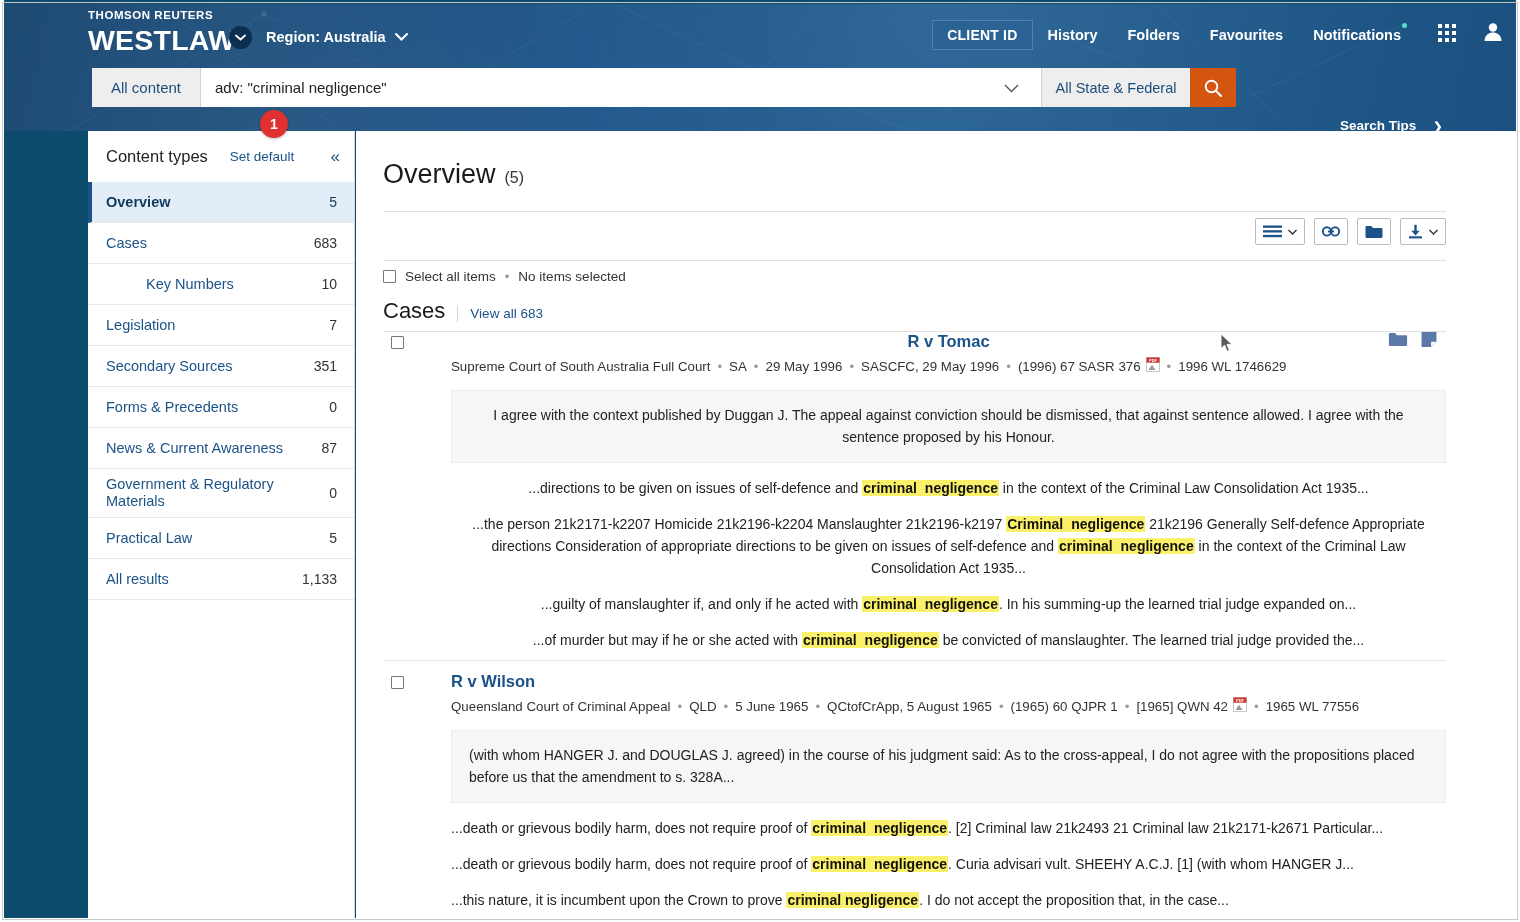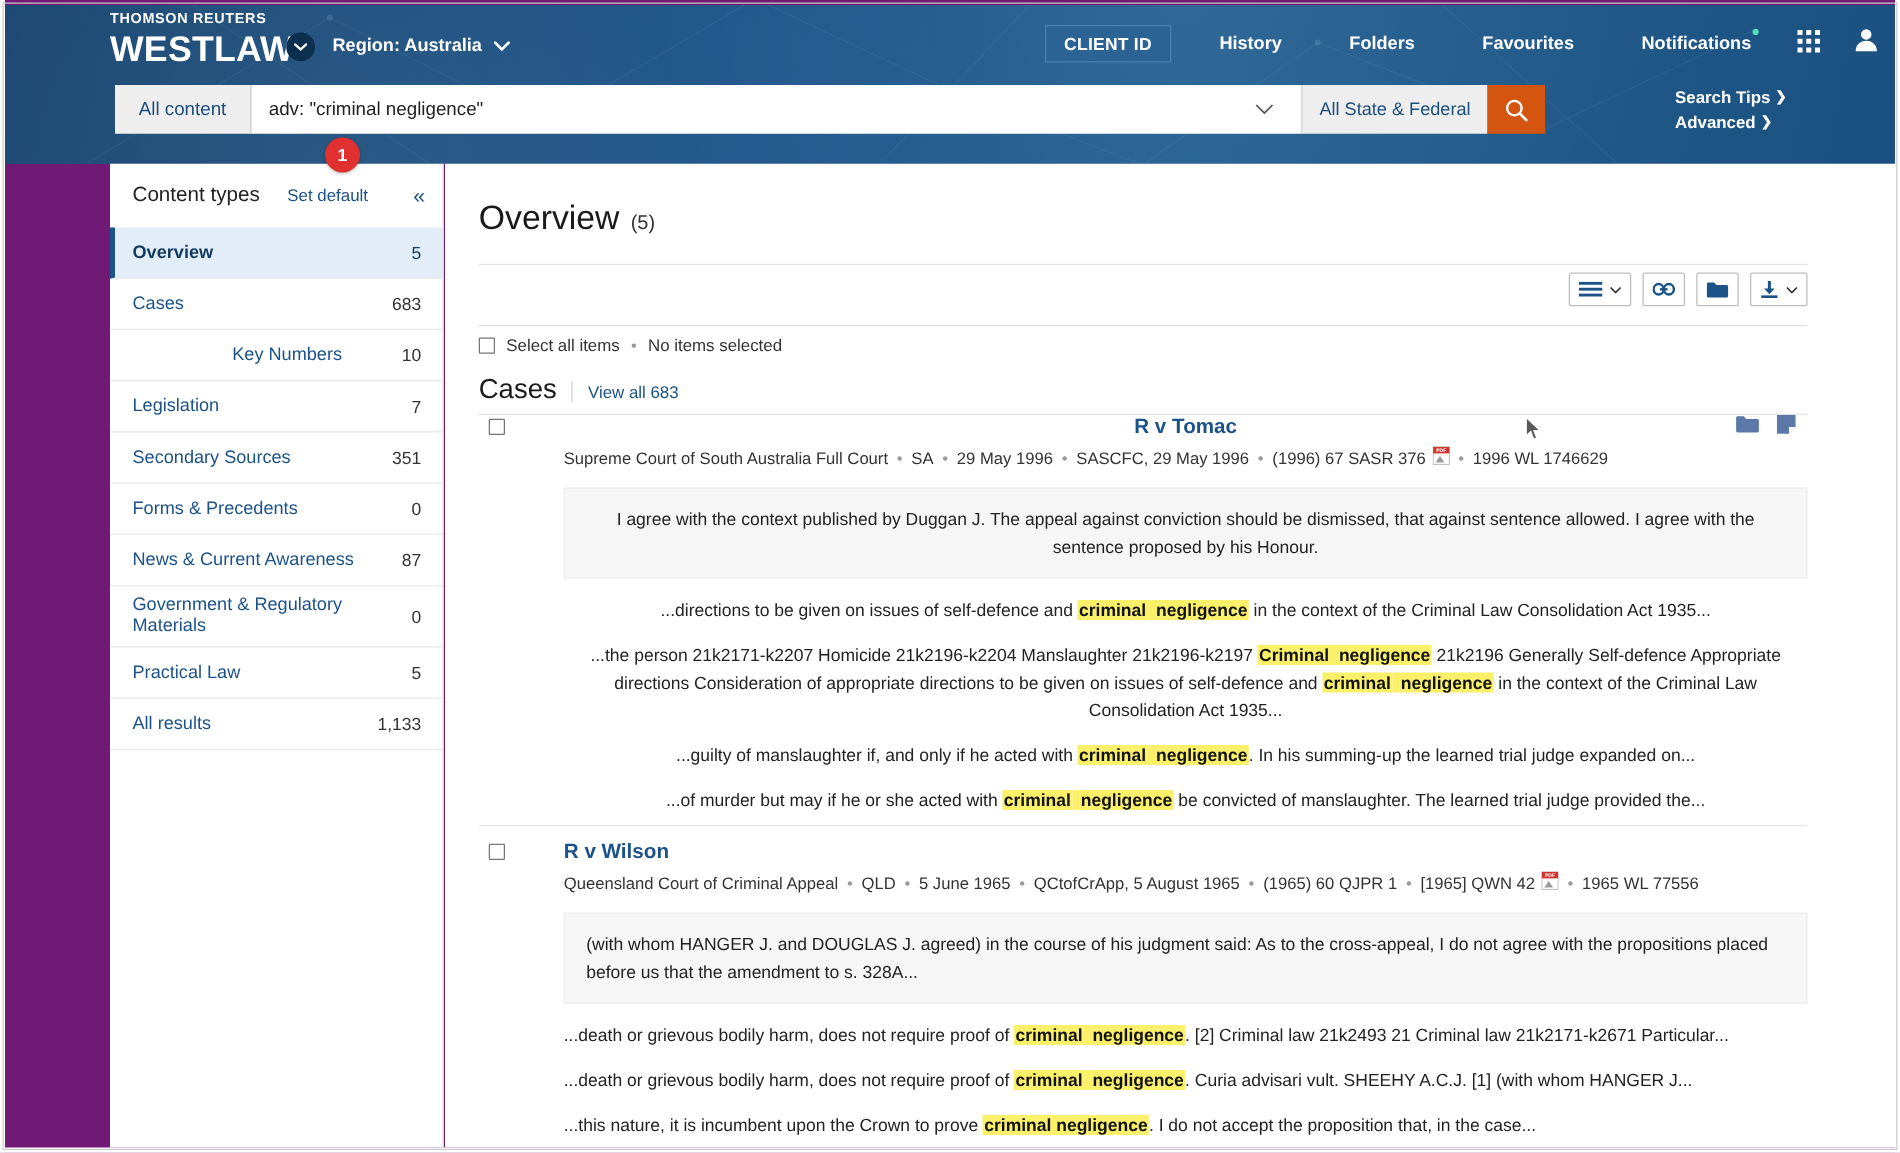--- a/index.html
+++ b/index.html
@@ -5,21 +5,21 @@
   * { box-sizing: border-box; margin: 0; padding: 0; }
   html, body {
     width: 1520px; height: 922px;
     font-family: "Liberation Sans", sans-serif;
     background: #ffffff;
     overflow: hidden;
   }
   .page {
     position: relative;
     width: 1520px; height: 922px;
-    background: #701a75;
+    background: #0c4a6e;
   }
 
   
   .edge-left, .edge-right {
     position: absolute; top: 0; width: 4px; height: 922px;
     background: #ffffff; z-index: 60;
   }
   .edge-left { left: 0; }
   .edge-right { right: 0; }
   .edge-bottom {
@@ -76,21 +76,20 @@
   }
 
   .topnav {
     position: absolute; right: 100px; top: 16px;
     display: flex; align-items: center; gap: 0px;
   }
   .topnav a {
     color: #ffffff; font-size: 14.5px; font-weight: bold;
     text-decoration: none; padding: 7px 15px; position: relative;
     white-space: nowrap;
-    margin-left: 24px;
   }
   .topnav a.clientid {
     background: #2b6394; border: 1px solid #4a82b0; padding: 6px 14px;
     font-size: 14px; letter-spacing: 0.2px;
   }
   .notif-dot {
     position: absolute; top: 3px; right: 9px;
     width: 5px; height: 5px; border-radius: 50%; background: #53e0c0;
   }
   .grid-icon {
@@ -133,21 +132,21 @@
   .searchbtn {
     width: 46px; background: #d4550f;
     display: flex; align-items: center; justify-content: center;
     cursor: pointer;
   }
   .searchlinks {
     position: absolute; left: 1336px; top: 64px;
     color: #ffffff; font-size: 13.5px; font-weight: bold;
     line-height: 20px;
   }
-  .searchlinks div { display: flex; align-items: flex-start; gap: 4px; white-space: nowrap;}
+  .searchlinks div { display: flex; align-items: flex-start; gap: 17px; white-space: nowrap; margin-top: 48px;}
   .searchlinks .chev { font-size: 11px; }
 
   
   .sidebar {
     position: absolute; left: 88px; top: 131px;
     width: 267px; height: 787px;
     background: #ffffff;
     border-right: 1px solid #dcdcdc;
   }
   .sidebar-head {
@@ -182,21 +181,21 @@
     position: relative;
   }
   .ctrow .lbl { flex: 1; line-height: 17px; }
   .ctrow .cnt { color: #333333; font-size: 14px; padding-left: 8px; }
   .ctrow.active {
     background: #e2edf7; color: #123a5e; font-weight: bold;
     border-left: 4px solid #1b5288; padding-left: 14px;
   }
   .ctrow.active .cnt { color: #123a5e; font-weight: normal; }
   .ctrow.indent { padding-left: 18px; }
-  .ctrow.indent .lbl { padding-left: 40px; position: relative; text-align: center; }
+  .ctrow.indent .lbl { padding-left: 40px; position: relative; }
 
   
   .main {
     position: absolute; left: 356px; top: 131px;
     width: 1160px; height: 787px;
     background: #ffffff; overflow: hidden;
   }
   .page-title {
     position: absolute; left: 27px; top: 28px;
     font-size: 27px; color: #1a1a1a; display: flex; align-items: baseline; gap: 9px;

